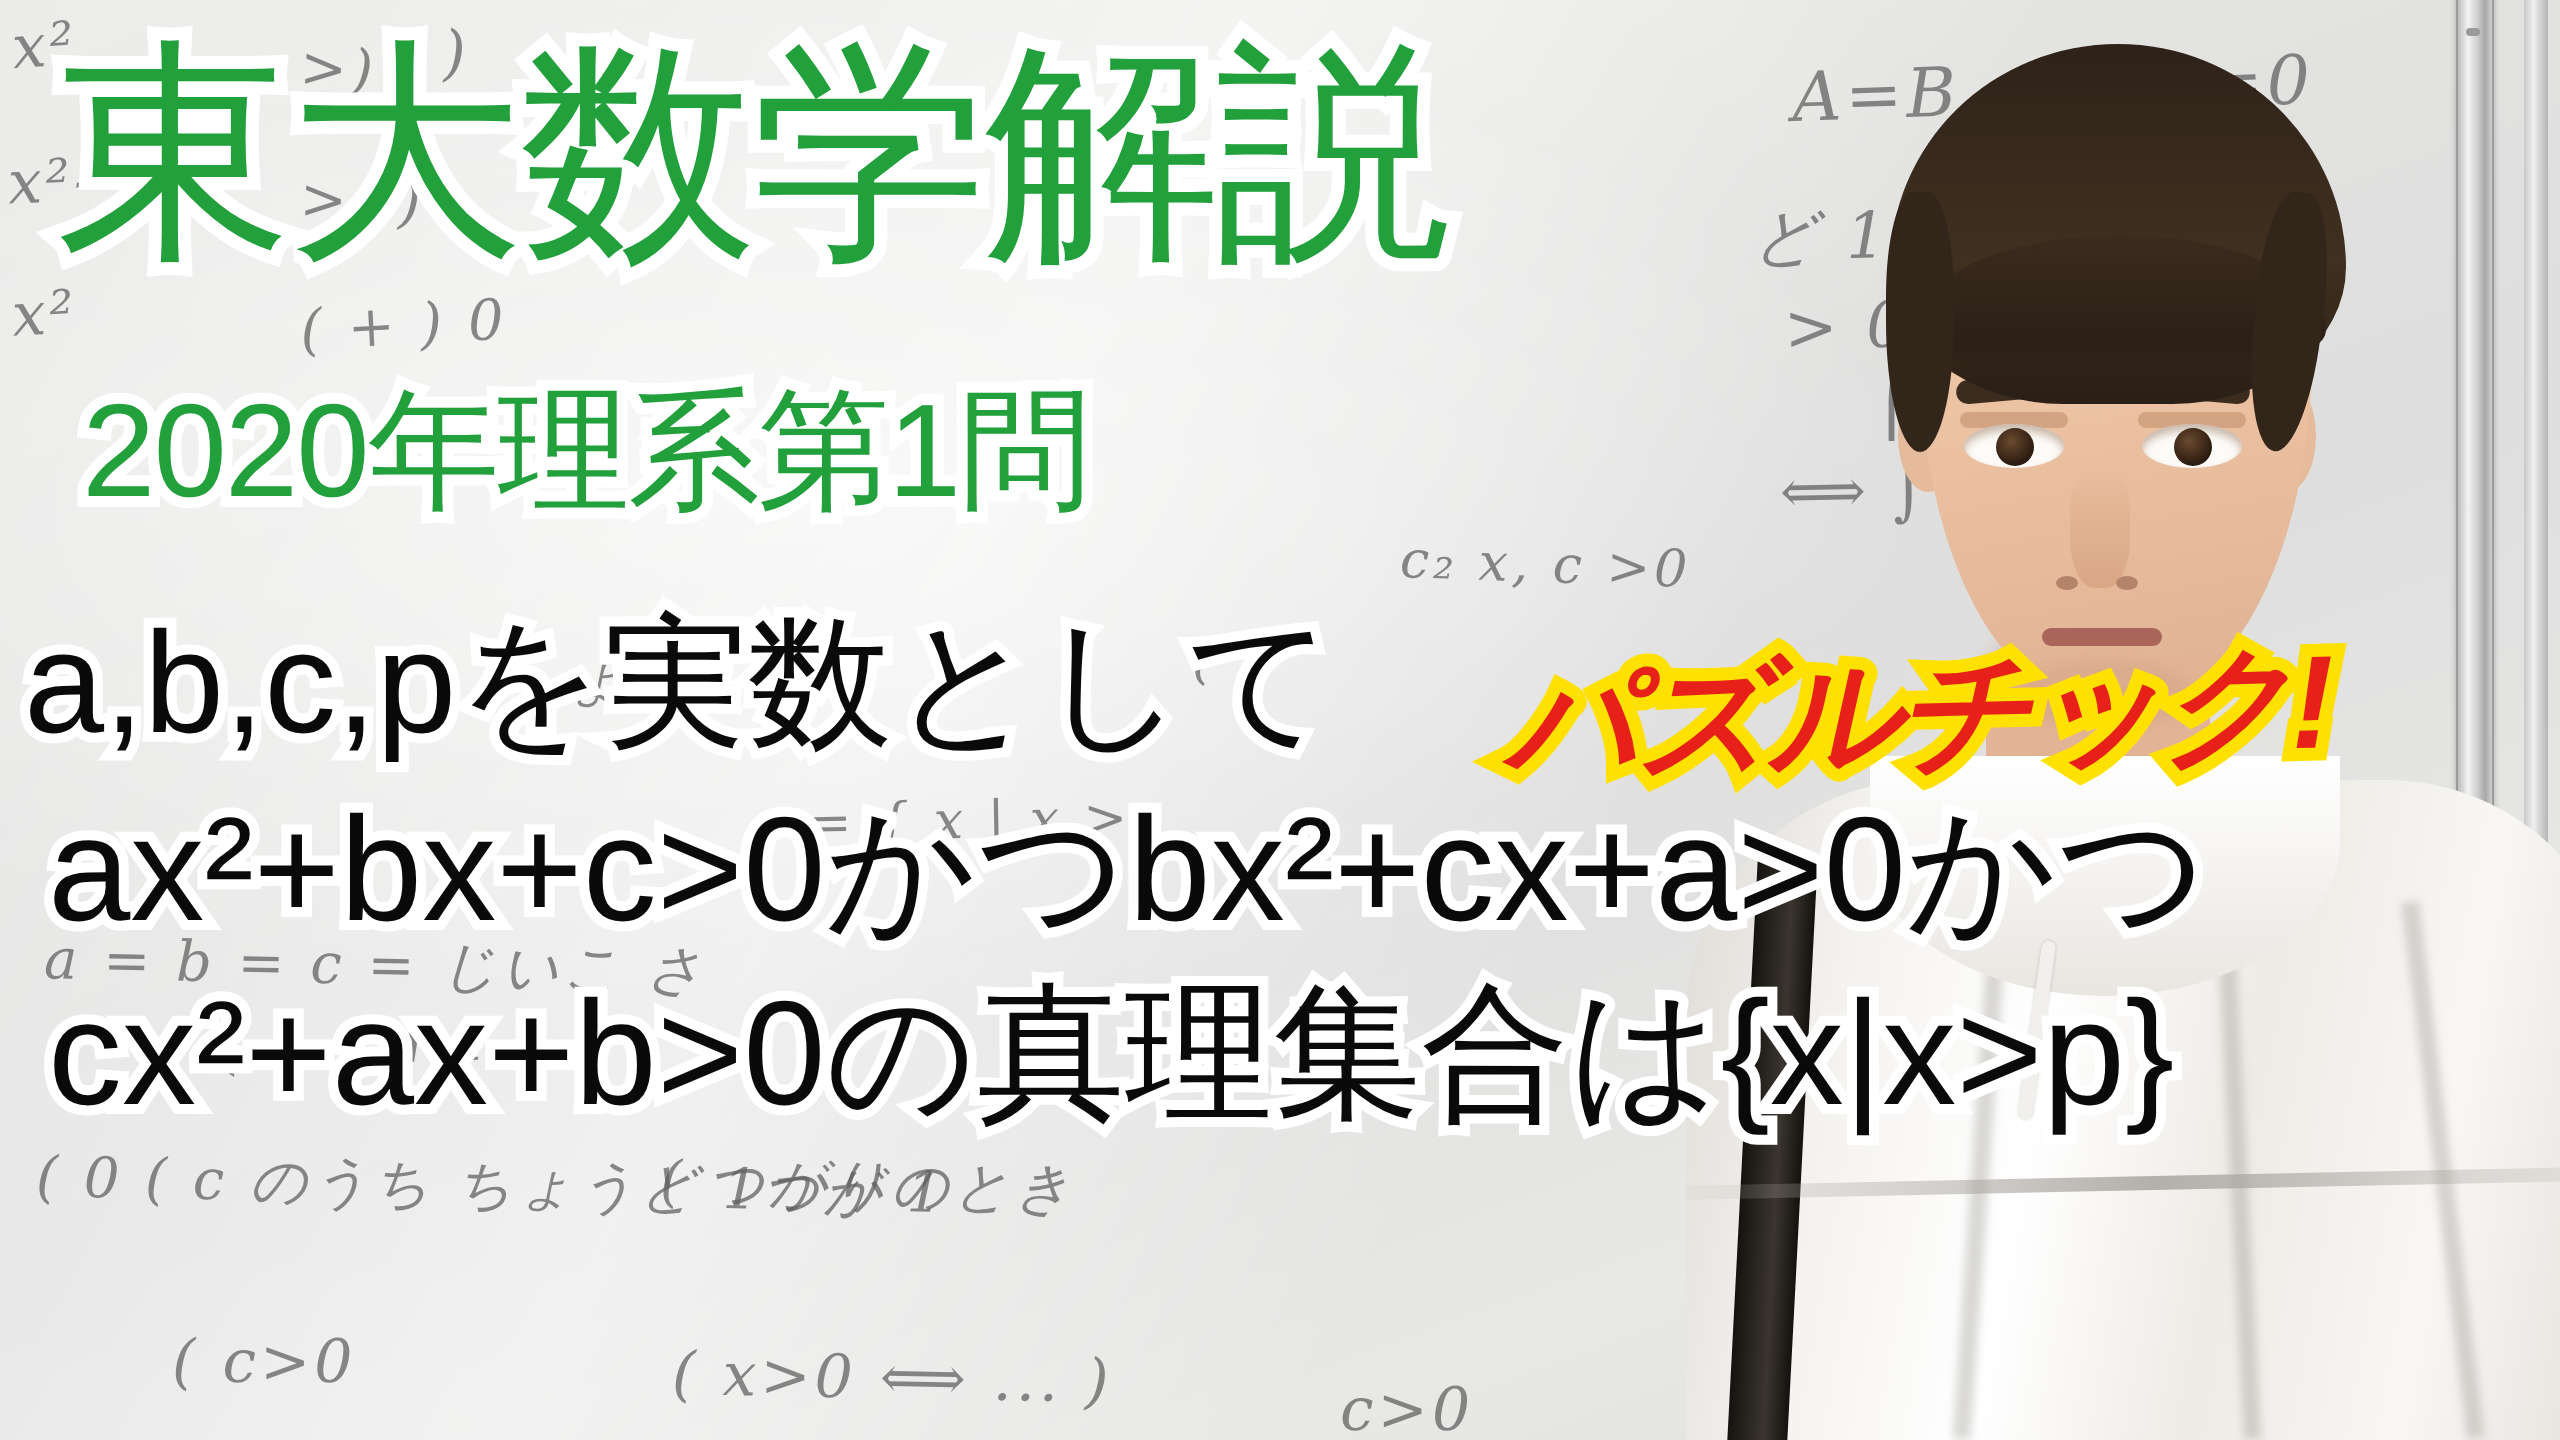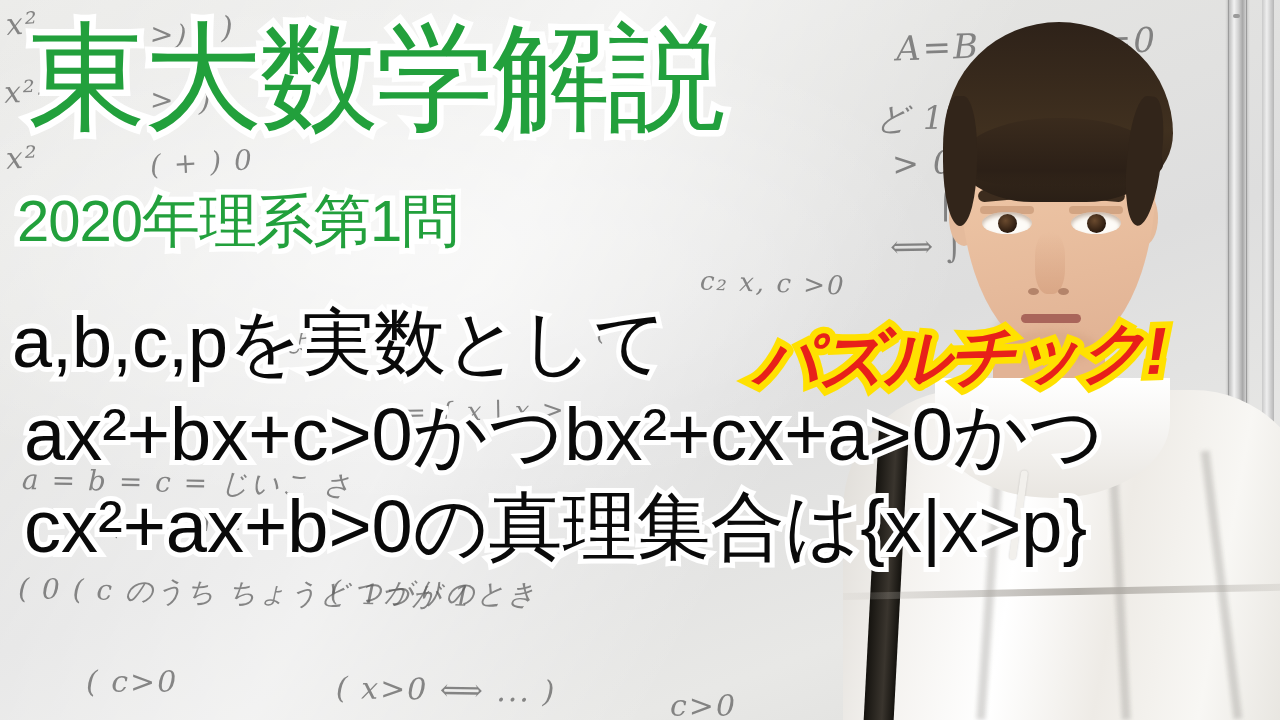--- a/index.html
+++ b/index.html
@@ -129,22 +129,22 @@
     paint-order:stroke fill;
     text-shadow:0 0 2px #fff;
   }
   .t-main{
     left:28px;top:18px;
     font-size:118px;
     letter-spacing:-2px;
     -webkit-text-stroke:13px #ffffff;
   }
   .t-sub{
-    left:17px;top:192px;
-    font-size:58px;
+    left:41px;top:192px;
+    font-size:66px;
     letter-spacing:-1px;
   }
   .blk{
     color:#0a0a0a;
     -webkit-text-stroke:10px #ffffff;
     paint-order:stroke fill;
   }
   .q1{left:12px;top:306px;font-size:72px;}
   .q2{left:24px;top:398px;font-size:74px;}
   .q3{left:24px;top:490px;font-size:74px;}

